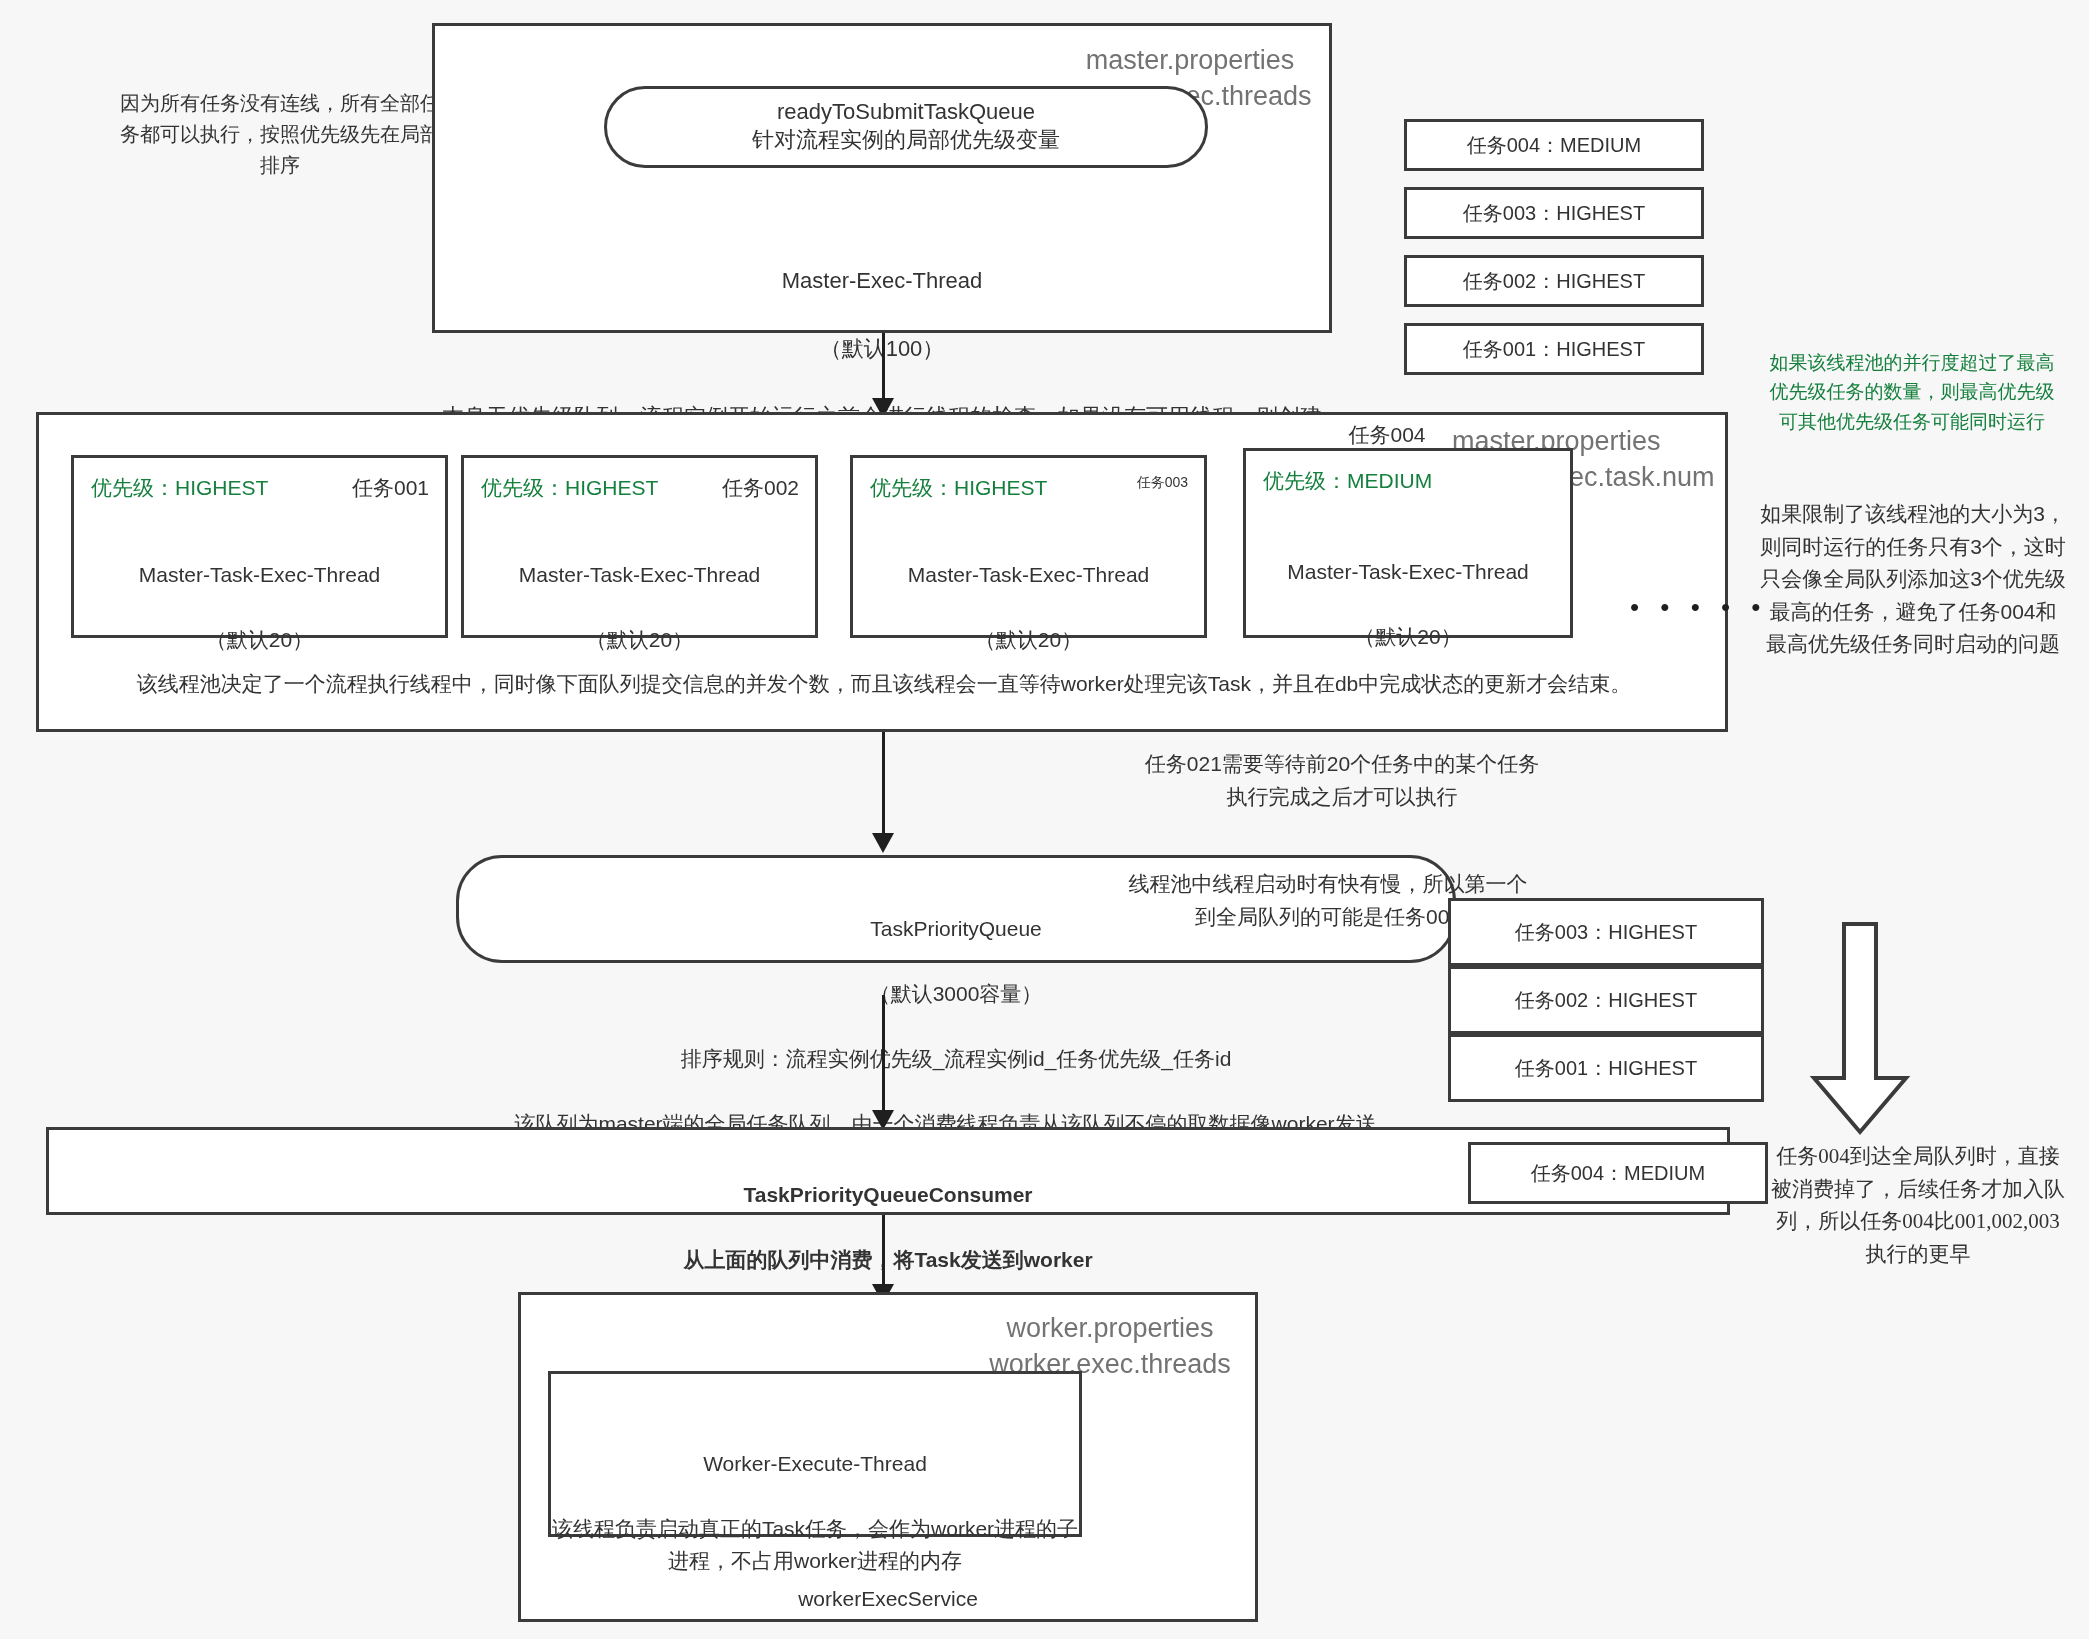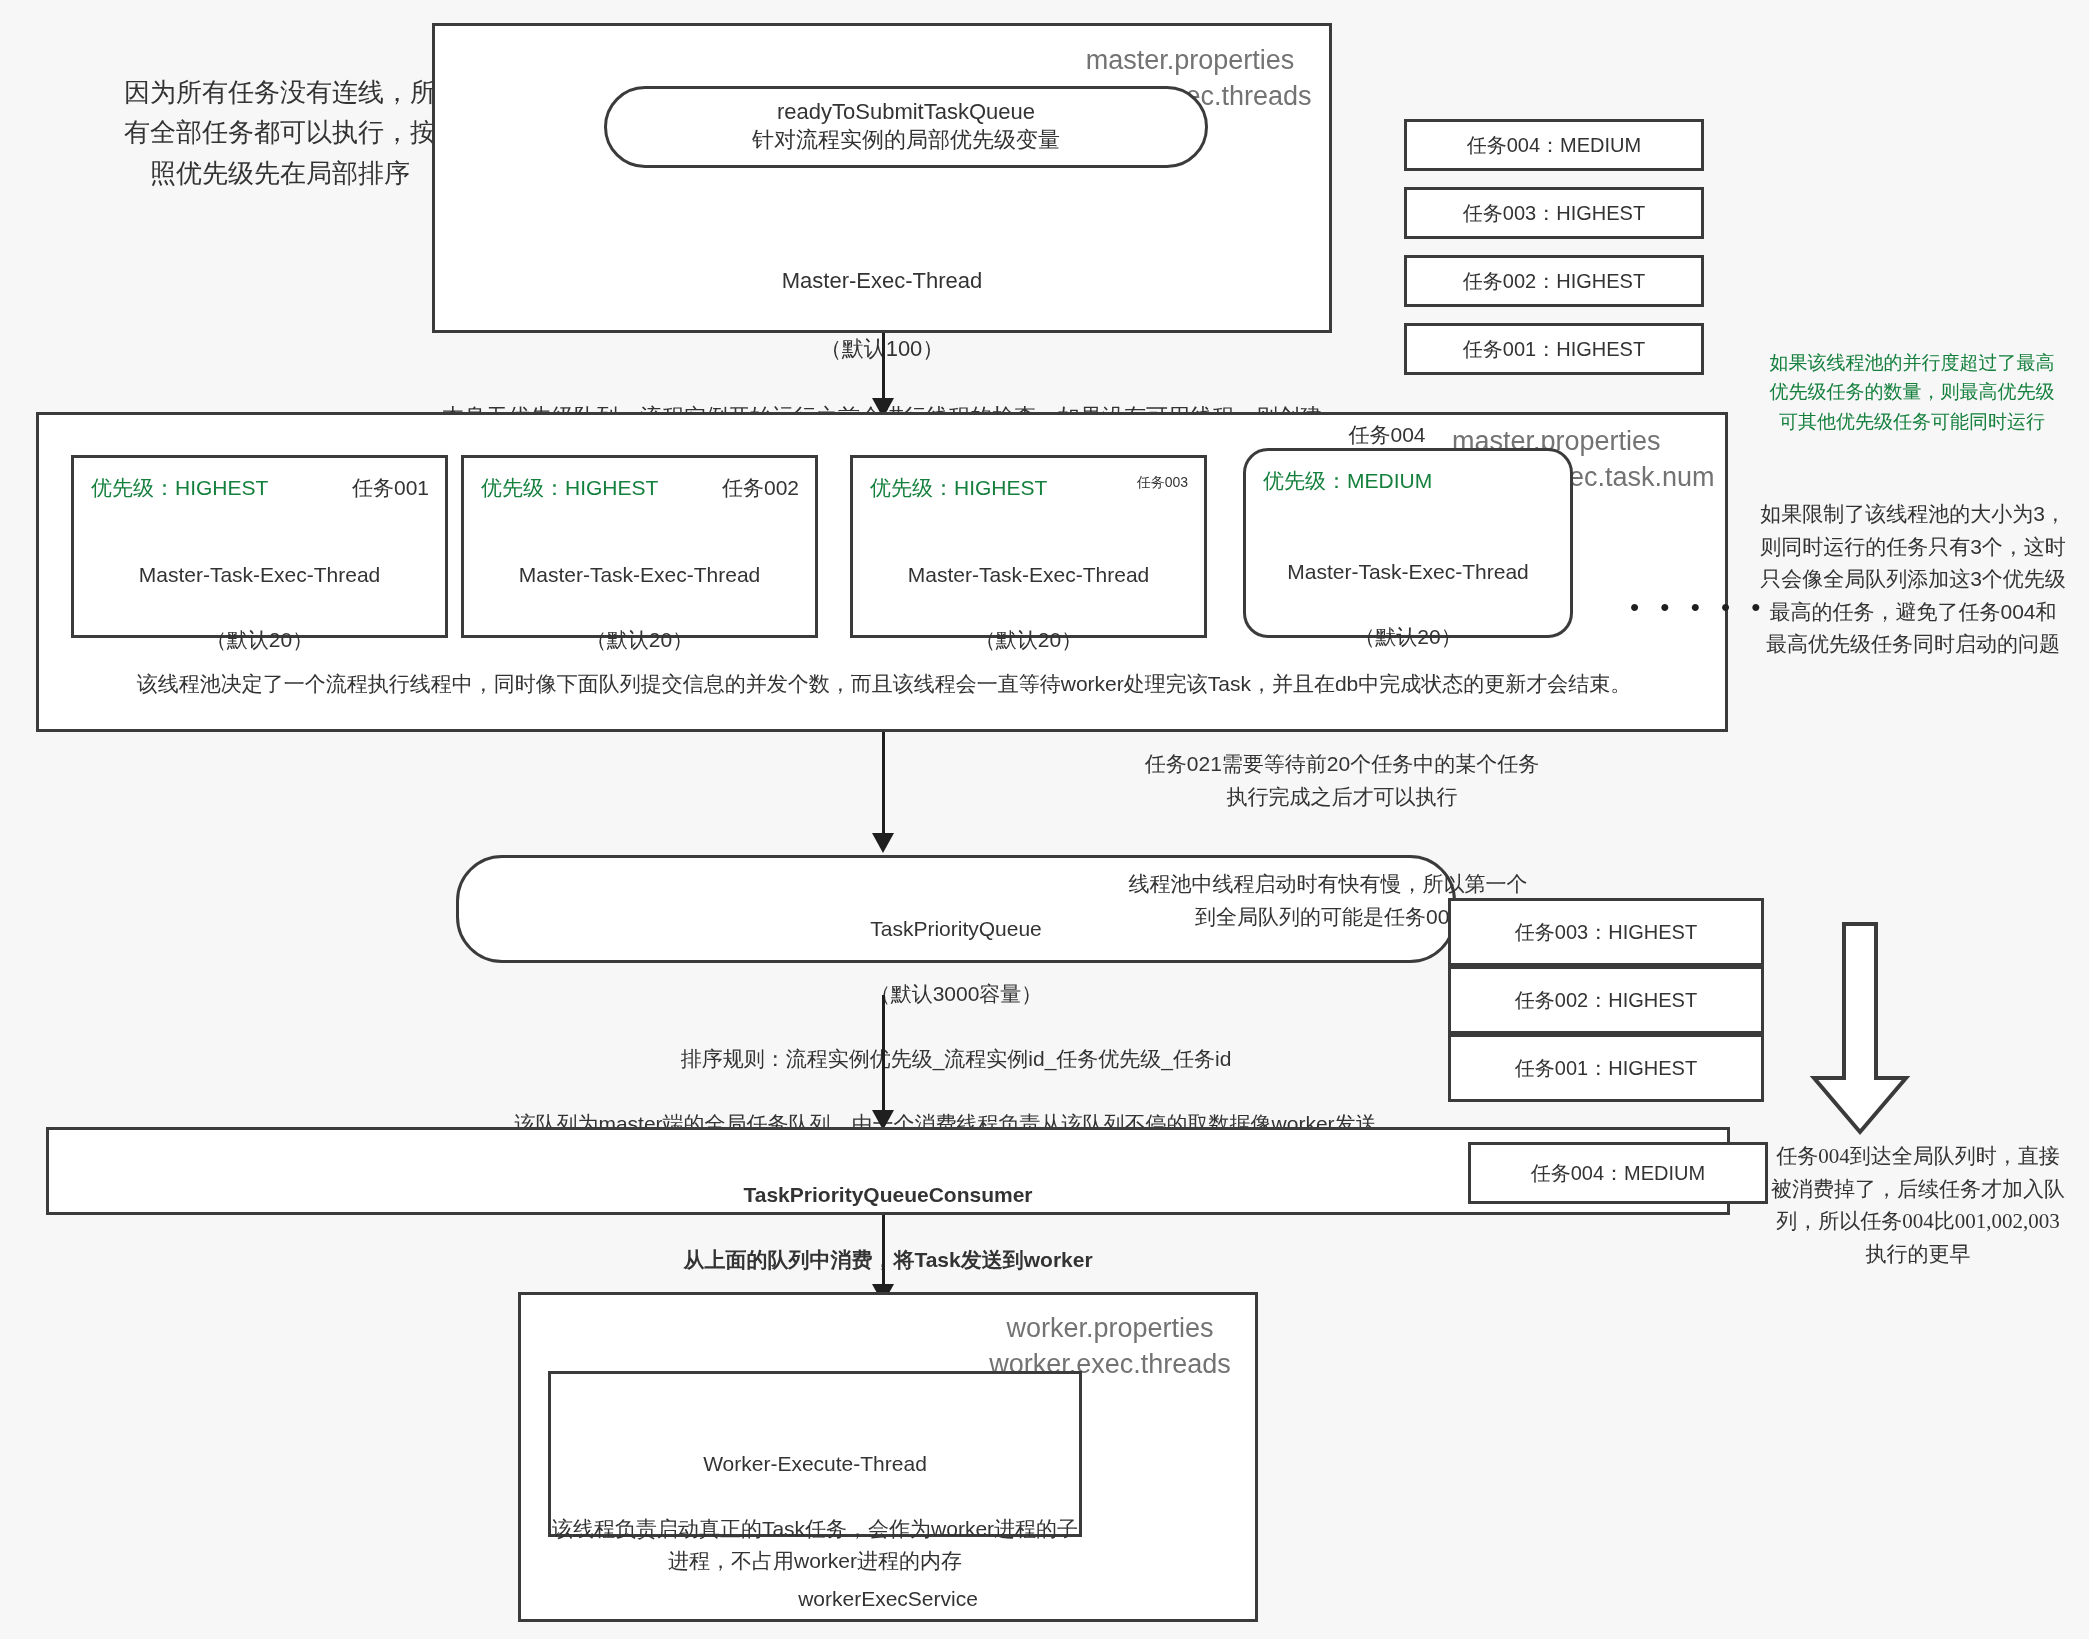--- a/index.html
+++ b/index.html
@@ -28,21 +28,21 @@
               border-right:11px solid transparent;border-top:20px solid #1f1f1f;}
 
   .fat-arrow{position:absolute;}
   .dots{position:absolute;font-size:26px;letter-spacing:7px;color:#1f1f1f;}
 </style>
 </head>
 <body>
 
 <div id="stage">
 
-  <div class="txt" style="left:112px;top:72px;width:336px;font-size:26px;">因为所有任务没有连线，所有全部任务都可以执行，按照优先级先在局部排序</div>
+  <div class="txt" style="left:112px;top:88px;width:336px;font-size:20px;">因为所有任务没有连线，所有全部任务都可以执行，按照优先级先在局部排序</div>
 
   <div class="box" style="left:432px;top:23px;width:900px;height:310px;"></div>
 
   <div class="txt redstrong" style="left:1040px;top:42px;width:300px;font-size:27px;line-height:1.35;">master.properties
 master.exec.threads</div>
 
   <div class="box rounded ctr" style="left:604px;top:86px;width:604px;height:82px;flex-direction:column;text-align:right;">
     <div style="font-size:22px;">readyToSubmitTaskQueue</div>
     <div style="font-size:22px;">针对流程实例的局部优先级变量</div>
   </div>
@@ -100,21 +100,21 @@
     <div class="lbl red" style="left:17px;top:16px;font-size:21px;">
       <span>优先级：</span><span>HIGHEST</span>
     </div>
     <div class="lbl" style="right:16px;top:16px;font-size:14px;">任务003</div>
     <div class="txt" style="left:0;top:68px;width:100%;font-size:21px;">
       <div>Master-Task-Exec-Thread</div>
       <div>（默认20）</div>
     </div>
   </div>
 
-  <div class="box" style="left:1243px;top:448px;width:330px;height:190px;border-radius:25px;">
+  <div class="box" style="left:1243px;top:448px;width:330px;height:190px;">
     <div class="lbl red" style="left:17px;top:16px;font-size:21px;">
       <span>优先级：</span><span>MEDIUM</span>
     </div>
     <div class="txt" style="left:0;top:72px;width:100%;font-size:21px;">
       <div>Master-Task-Exec-Thread</div>
       <div>（默认20）</div>
     </div>
   </div>
 
   <div class="dots" style="left:1630px;top:592px;">• • • • •</div>

